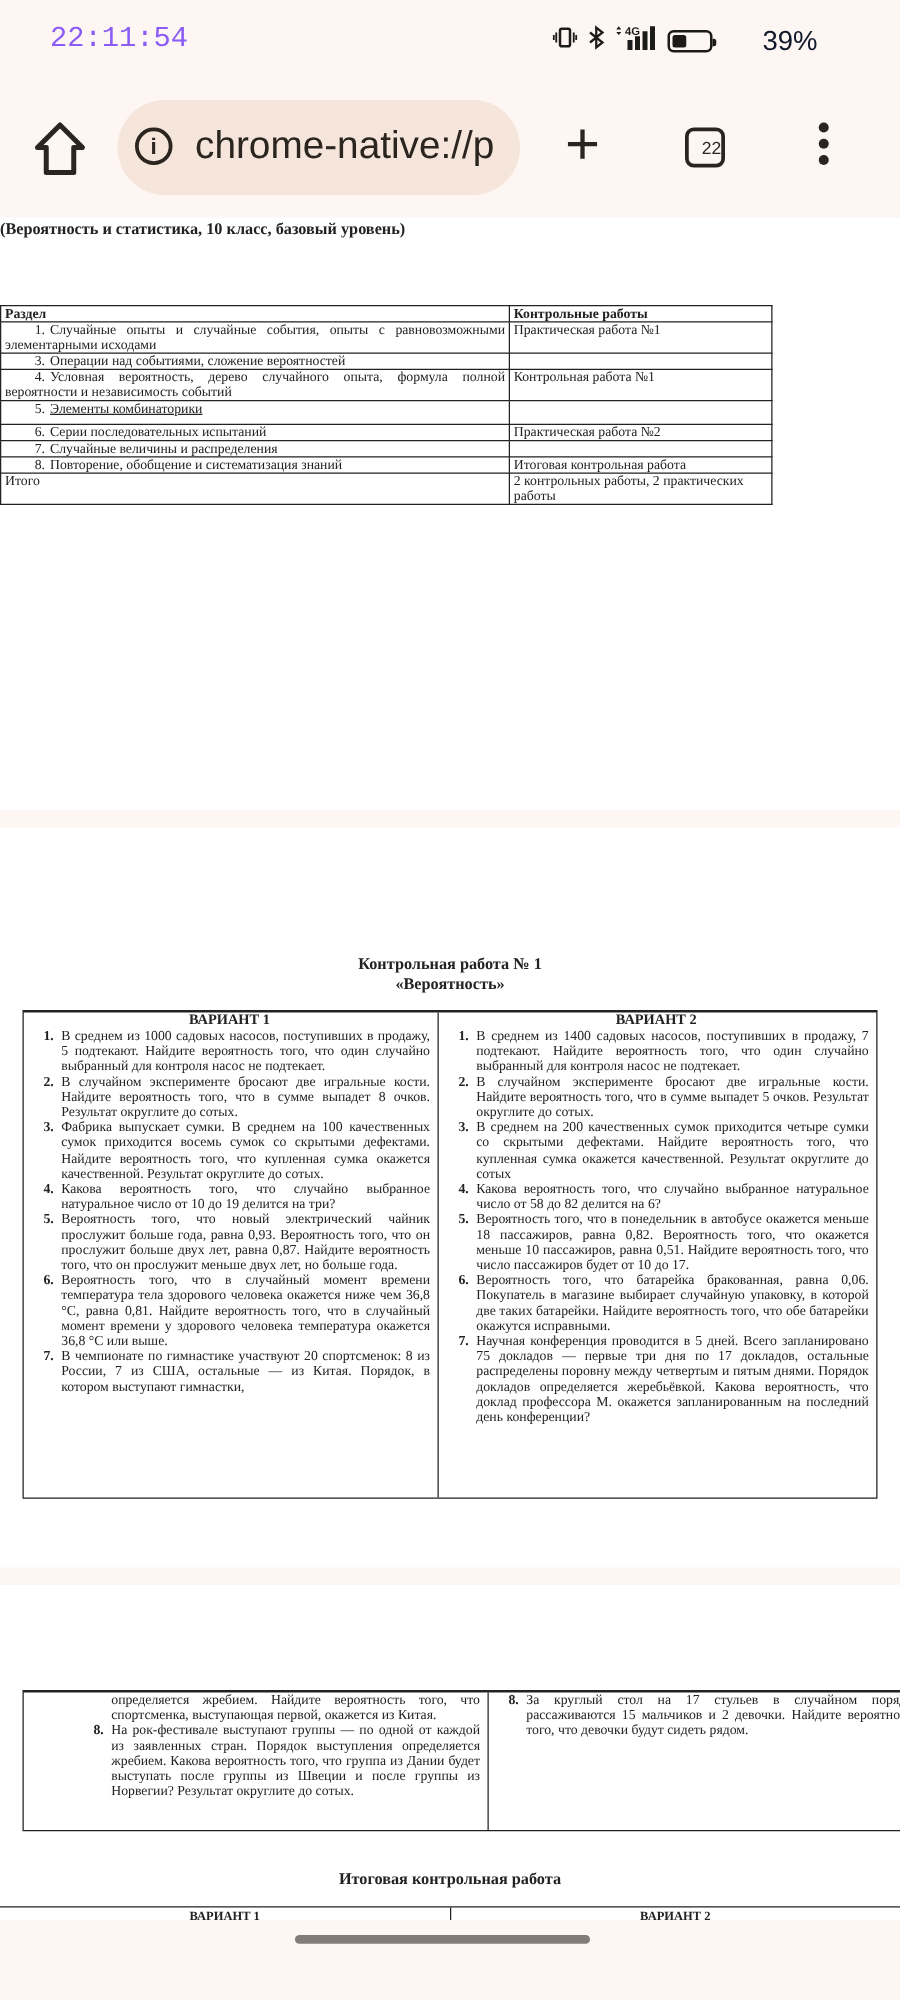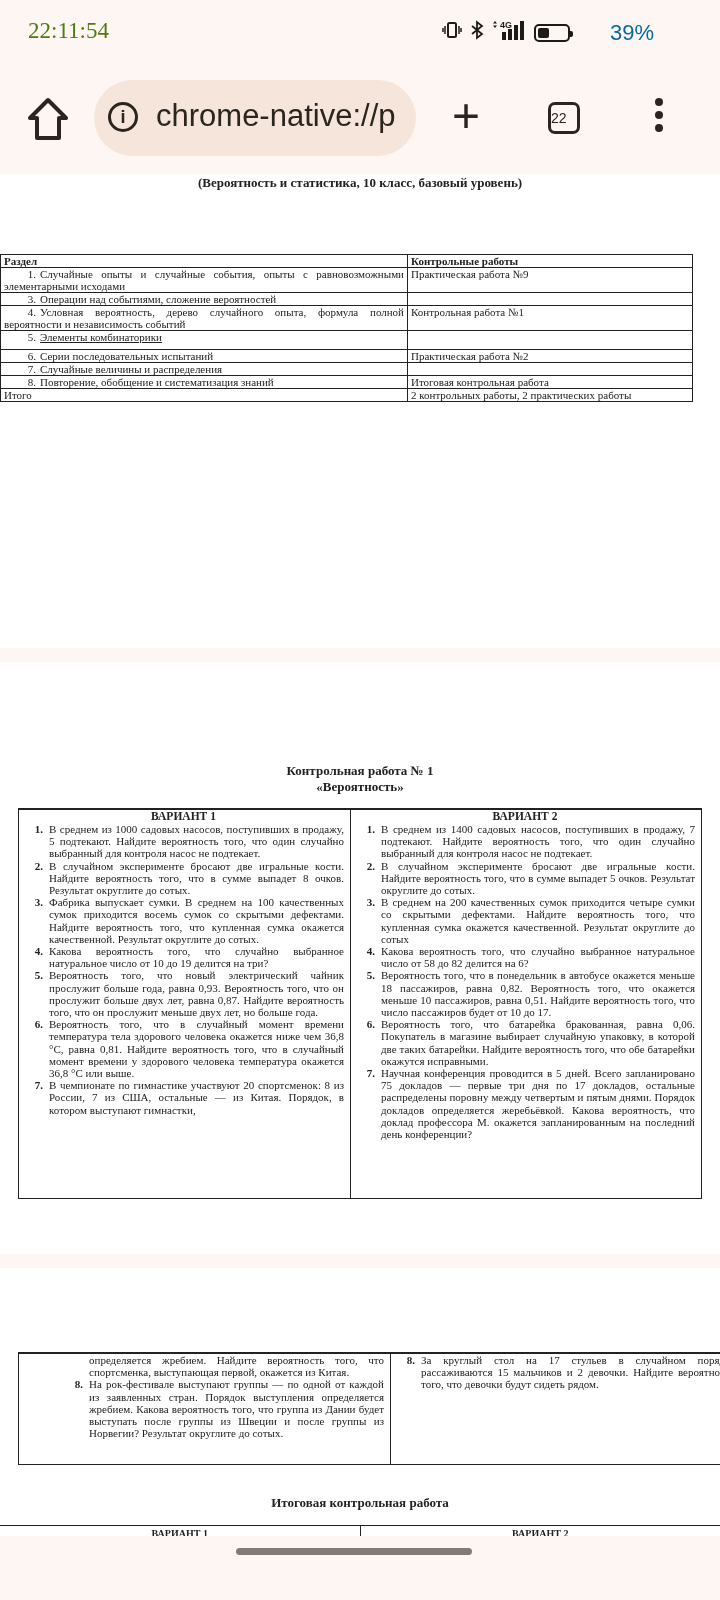--- a/index.html
+++ b/index.html
@@ -1,39 +1,39 @@
 <!DOCTYPE html>
 <html><head>
 <meta charset="utf-8">
 <style>
   html, body { margin:0; padding:0; }
   body { width:720px; height:1600px; position:relative; overflow:hidden; background:#fefefe; font-family:"Liberation Serif", serif; color:#222; }
   .statusbar { position:absolute; left:0; top:0; width:720px; height:68px; background:#fdf6f3; }
-  .time { position:absolute; left:28px; top:18px; font-family:Liberation Serif, serif; font-size:23px; color:#4d7c0f; }
-  .sys-icons { position:absolute; right:66px; top:19px; display:flex; align-items:center; gap:8px; font-family:"Liberation Sans", sans-serif; color:#0369a1; }
+  .time { position:absolute; left:40px; top:18px; font-family:Liberation Mono, monospace; font-size:23px; color:#8b5cf6; }
+  .sys-icons { position:absolute; right:66px; top:19px; display:flex; align-items:center; gap:8px; font-family:"Liberation Sans", sans-serif; color:#0f172a; }
   .sys-icons .ic { font-size:17px; }
   .batt { width:36px; height:18px; border:2px solid #1c1b1a; border-radius:5px; position:relative; box-sizing:border-box; }
   .batt::after { content:""; position:absolute; right:-5px; top:5px; width:3px; height:6px; background:#1c1b1a; border-radius:0 2px 2px 0; }
   .batt .fill { position:absolute; left:2px; top:2px; bottom:2px; background:#1c1b1a; border-radius:2px; }
   .batt-pct { font-size:22px;margin-left:32px; }
   .toolbar { position:absolute; left:0; top:68px; width:720px; height:106px; background:#fdf6f3; }
   .home-btn { position:absolute; left:26px; top:28px; width:44px; height:46px; }
   .omnibox { position:absolute; left:94px; top:12px; width:322px; height:76px; background:#f5e5da; border-radius:38px; overflow:hidden; }
   .omnibox .info { position:absolute; left:14px; top:22px; width:30px; height:30px; border:3px solid #2b2520; border-radius:50%; box-sizing:border-box; text-align:center; font-family:"Liberation Sans", sans-serif; font-weight:bold; font-size:18px; line-height:24px; color:#2b2520; }
   .omnibox .url { position:absolute; left:62px; top:18px; font-family:"Liberation Sans", sans-serif; font-size:31px; color:#2b2520; white-space:nowrap; width:258px; overflow:hidden; }
   .new-tab { position:absolute; left:446px; top:22px; width:40px; height:56px; font-family:"Liberation Sans", sans-serif; font-size:48px; line-height:52px; color:#2b2520; text-align:center; }
-  .tabs-btn { position:absolute; left:548px; top:34px; width:32px; height:32px; border:3px solid #2b2520; border-radius:7px; box-sizing:border-box; text-align:left; font-family:"Liberation Sans", sans-serif; font-size:14px; line-height:27px; color:#2b2520; }
+  .tabs-btn { position:absolute; left:548px; top:34px; width:32px; height:32px; border:3px solid #2b2520; border-radius:7px; box-sizing:border-box; text-align:right; font-family:"Liberation Sans", sans-serif; font-size:14px; line-height:27px; color:#2b2520; }
   .menu-btn { position:absolute; left:652px; top:30px; width:14px; height:40px; }
   .menu-btn i { display:block; width:8px; height:8px; border-radius:50%; background:#2b2520; margin:0 auto 5px; }
 
   .page { position:absolute; left:0; top:174px; width:720px; background:#fff; }
   .gap { position:absolute; left:0; width:720px; height:14px; background:#fdf6f3; }
 
-  .subtitle { position:absolute; left:0; top:175px; width:720px; text-align:center; font-size:13px; font-weight:bold; }
-  table.plan { position:absolute; left:0; top:254px; width:693px; border-collapse:collapse; font-size:11px; line-height:12px; }
+  .subtitle { position:absolute; left:0; top:175px; width:720px; text-align:left; font-size:13px; font-weight:bold; }
+  table.plan { position:absolute; left:0; top:244px; width:618px; border-collapse:collapse; font-size:11px; line-height:12px; }
   table.plan td { border:1px solid #222; padding:0 3px; vertical-align:top; }
   table.plan td.c1 { width:400px; }
   table.plan .num { display:inline-block; width:32px; text-align:right; padding-right:4px; }
   table.plan .hdr { font-weight:bold; }
   table.plan td.c1 .txt { text-align:justify; }
 
   .kr-title { position:absolute; left:0; top:763px; width:720px; text-align:center; font-size:13px; font-weight:bold; line-height:16px; }
   .variants { position:absolute; left:18px; top:808px; width:682px; height:388px; border:1px solid #222; border-top:2px solid #222; display:flex; }
   .variants.cont { top:1352px; height:110px;padding-left:40px; }
   .var { box-sizing:border-box; padding:0 6px 0 4px; font-size:11px; line-height:12.2px; }
@@ -62,21 +62,21 @@
 <table class="plan">
   <tbody>
       <tr>
     <td class="c1 hdr">Раздел</td>
     <td class="hdr">Контрольные работы</td>
   </tr>
   <tr>
     <td class="c1">
           <div class="txt"><span class="num">1.</span><span>Случайные опыты и случайные события, опыты с равновозможными элементарными исходами</span></div>
         </td>
-    <td style="height:24px;">Практическая работа №9</td>
+    <td style="height:24px;">Практическая работа №1</td>
   </tr>
   <tr>
     <td class="c1"><span class="num">3.</span><span>Операции над событиями, сложение вероятностей</span></td>
     <td></td>
   </tr>
   <tr>
     <td class="c1">
           <div class="txt"><span class="num">4.</span><span>Условная вероятность, дерево случайного опыта, формула полной вероятности и независимость событий</span></div>
         </td>
     <td style="height:24px;">Контрольная работа №1</td>

